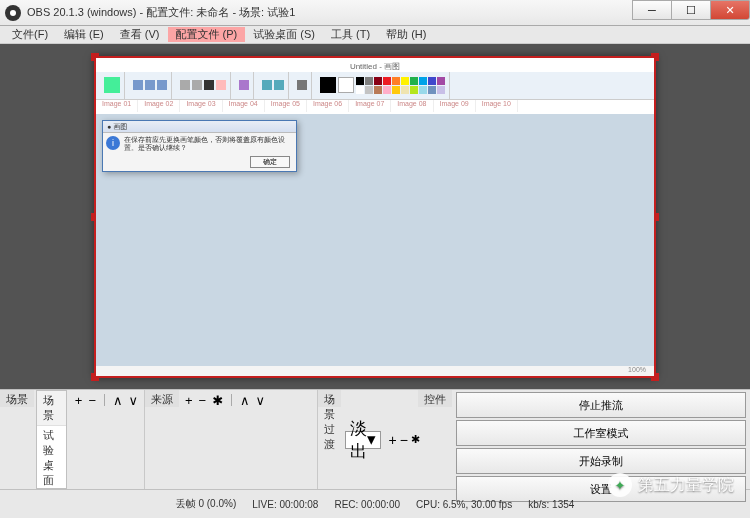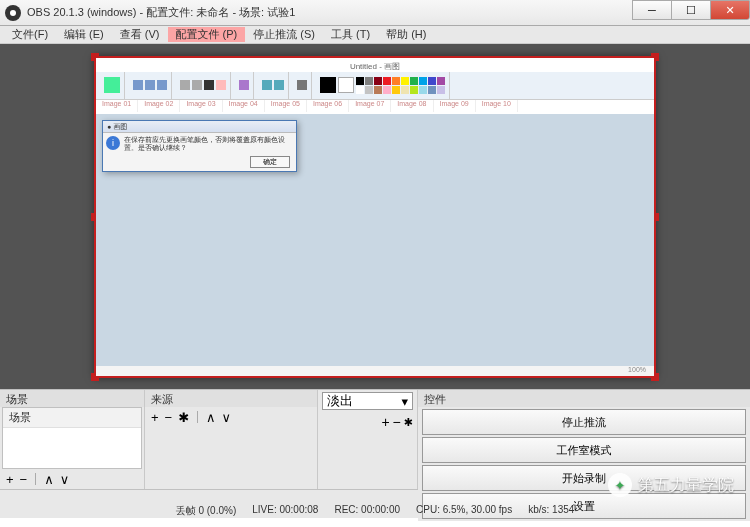--- a/index.html
+++ b/index.html
@@ -213,21 +213,21 @@
     
     
     .panels-row {
       display: flex;
       height: 100px;
       background: #e8e8e8;
       border-top: 1px solid #c0c0c0;
     }
     .panel {
       display: flex;
-      flex-direction: column;
+      flex-direction: row;
       border-right: 1px solid #c8c8c8;
     }
     .panel-header {
       height: 17px;
       background: #e0e0e0;
       padding: 2px 6px;
       font-size: 11px;
       color: #333;
     }
     .panel-body {
@@ -265,21 +265,21 @@
       gap: 3px;
       padding: 2px 4px;
       background: #e8e8e8;
       font-size: 11px;
     }
     .combo {
       flex: 1;
       height: 18px;
       background: #fff;
       border: 1px solid #999;
-      font-size: 13px;
+      font-size: 17px;
       padding: 0 4px;
       display: flex;
       align-items: center;
       justify-content: space-between;
     }
     .duration-input {
       width: 46px;
       height: 18px;
       background: #fff;
       border: 1px solid #999;
@@ -298,21 +298,21 @@
       align-items: center; justify-content: center;
       margin: 2px 4px;
     }
     
     
     .status-bar {
       height: 18px;
       background: #e8e8e8;
       border-top: 1px solid #c0c0c0;
       display: flex;
-      align-items: flex-start;
+      align-items: center;
       justify-content: center;
       gap: 16px;
       font-size: 10px;
       color: #333;
       padding: 14px 8px;
     }
     
     
     .watermark {
       position: absolute;
@@ -348,21 +348,21 @@
     <div class="window-btn">☐</div>
     <div class="window-btn close">✕</div>
   </div>
 </div>
 
 <div class="menu-bar">
   <div class="menu-item">文件(F)</div>
   <div class="menu-item">编辑 (E)</div>
   <div class="menu-item">查看 (V)</div>
   <div class="menu-item active">配置文件 (P)</div>
-  <div class="menu-item">停止推流 (S)</div>
+  <div class="menu-item">试验桌面 (S)</div>
   <div class="menu-item">工具 (T)</div>
   <div class="menu-item">帮助 (H)</div>
 </div>
 
 <div class="preview-area">
   <div class="preview-canvas">
     <div class="preview-handle ph-tl"></div>
     <div class="preview-handle ph-tr"></div>
     <div class="preview-handle ph-bl"></div>
     <div class="preview-handle ph-br"></div>
@@ -452,20 +452,21 @@
     </div>
   </div>
 </div>
 
 <div class="panels-row">
 
   <div class="panel scenes">
     <div class="panel-header">场景</div>
     <div class="panel-body">
       <div class="list-row header">场景</div>
+      <div class="list-row">试验桌面</div>
     </div>
     <div class="panel-footer">
       <span>+</span>
       <span>−</span>
       <div class="pf-sep"></div>
       <span>∧</span>
       <span>∨</span>
     </div>
   </div>
 
@@ -476,20 +477,21 @@
       <span>−</span>
       <span>✱</span>
       <div class="pf-sep"></div>
       <span>∧</span>
       <span>∨</span>
     </div>
   </div>
 
 
   <div class="panel transitions">
+    <div class="panel-header">场景过渡</div>
     <div class="transition-row">
       <div class="combo">
         <span>淡出</span>
         <span>▾</span>
       </div>
     </div>
     <div class="transition-row" style="justify-content:flex-end;">
       <span style="font-size:14px;">+</span>
       <span style="font-size:14px;">−</span>
       <span>✱</span>

